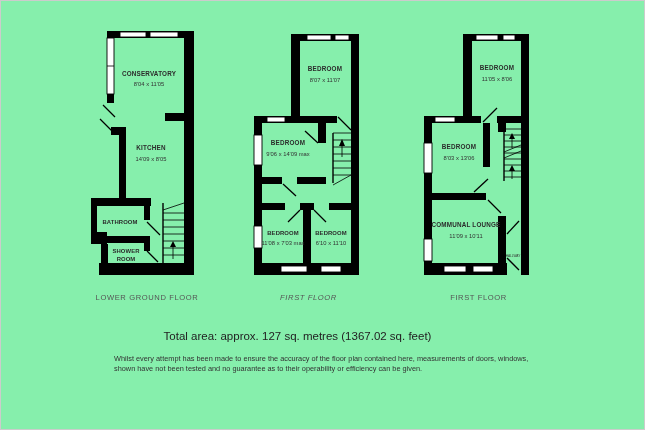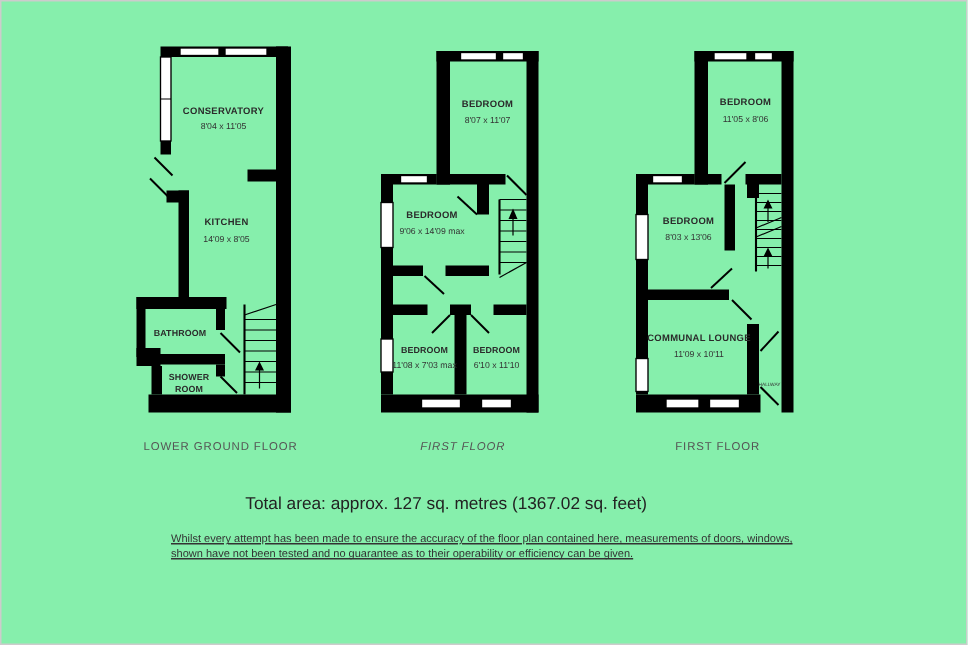--- a/index.html
+++ b/index.html
@@ -26,21 +26,21 @@
     letter-spacing:0.6px;
   }
   .total-area{
     position:absolute;top:329px;left:0;width:593px;text-align:center;
     font-size:11.5px;color:#222;
   }
   .disclaimer{
     position:absolute;top:353px;left:113px;width:432px;
     font-size:7.35px;color:#333;line-height:1.4;text-align:left;
   }
-  .disclaimer div{white-space:nowrap;text-decoration:underline;}
+  .disclaimer div{white-space:nowrap;}
 </style>
 </head>
 <body>
 
 <div id="canvas">
 
   <svg class="plan" style="left:86px;top:16px;" width="120" height="272" viewBox="0 0 120 272">
     <g>
       <rect x="20" y="14" width="85" height="7"></rect>
       <rect x="97" y="14" width="10" height="244"></rect>

